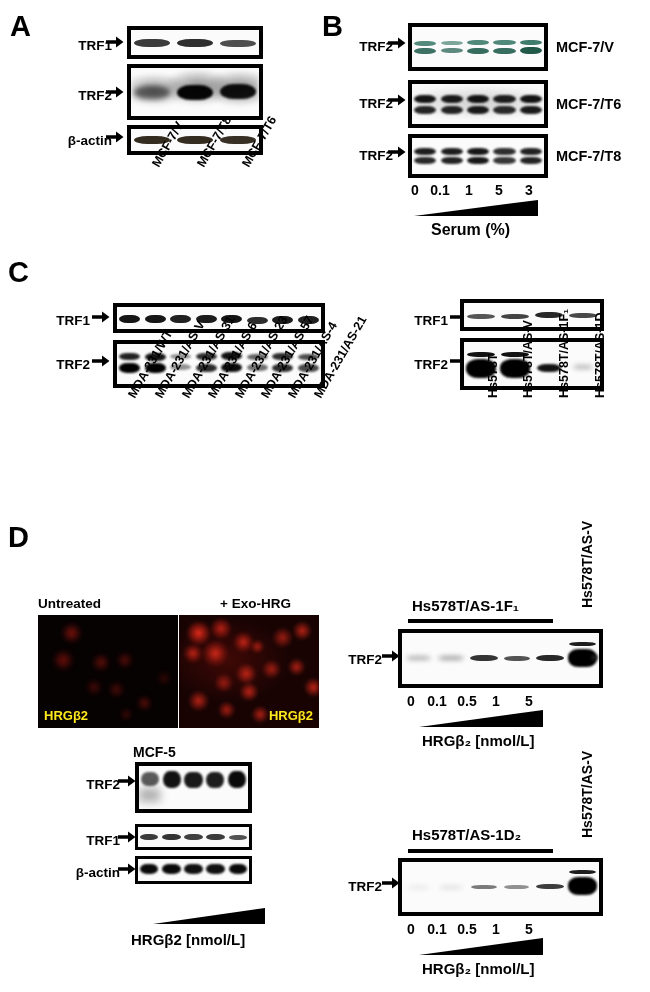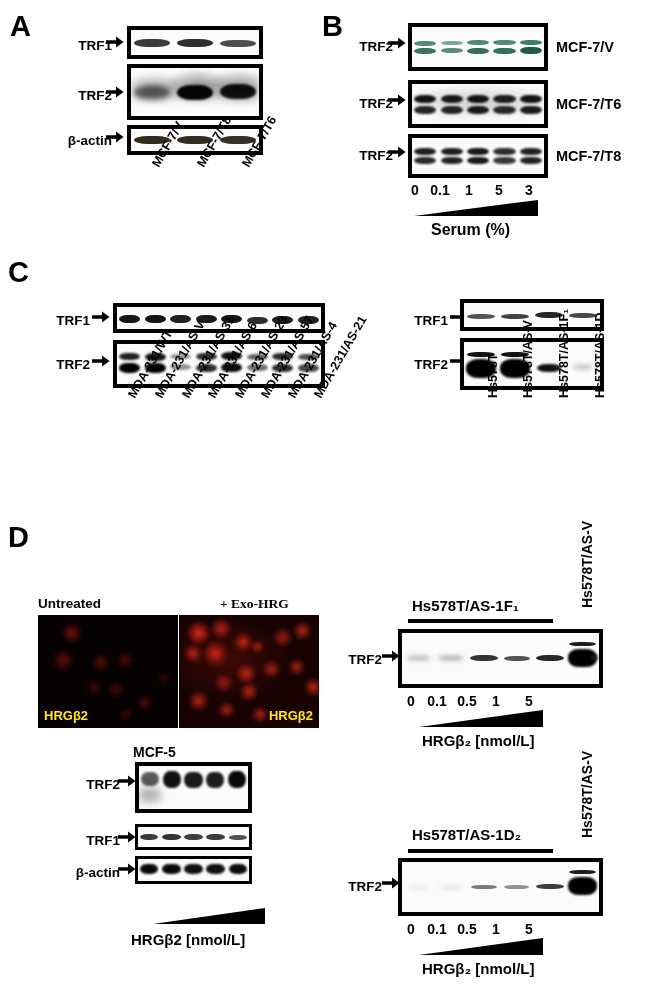--- a/index.html
+++ b/index.html
@@ -410,21 +410,21 @@
 </div>
 
 <div class="vlabel v90" style="left:487px;top:398px;">Hs578T</div>
 <div class="vlabel v90" style="left:522px;top:398px;">Hs578T/AS-V</div>
 <div class="vlabel v90" style="left:558px;top:398px;">Hs578T/AS-1F₁</div>
 <div class="vlabel v90" style="left:594px;top:398px;">Hs578T/AS-1D₂</div>
 
 <div class="abs panel-letter" style="left:8px;top:523px;">D</div>
 
 <div class="if-title" style="left:38px;top:597px;">Untreated</div>
-<div class="if-title" style="left:220px;top:597px;font-family:Liberation Serif, serif;">+ Exo-HRG</div>
+<div class="if-title" style="left:220px;top:597px;">+ Exo-HRG</div>
 
 <div class="if-img" style="left:38px;top:615px;width:140px;height:113px;">
   <div style="position:absolute;inset:0;background:#070202;"></div>
   <div style="position:absolute;inset:0;filter:blur(2.2px);
      background:
        radial-gradient(circle 13px at 24% 16%, rgba(150,22,14,.85), rgba(90,12,8,.25) 65%, transparent 78%),
        radial-gradient(circle 14px at 18% 40%, rgba(140,20,13,.8), rgba(80,10,7,.2) 65%, transparent 78%),
        radial-gradient(circle 12px at 45% 42%, rgba(135,20,13,.75), transparent 75%),
        radial-gradient(circle 11px at 62% 40%, rgba(130,18,12,.7), transparent 75%),
        radial-gradient(circle 11px at 40% 64%, rgba(120,16,11,.6), transparent 75%),

